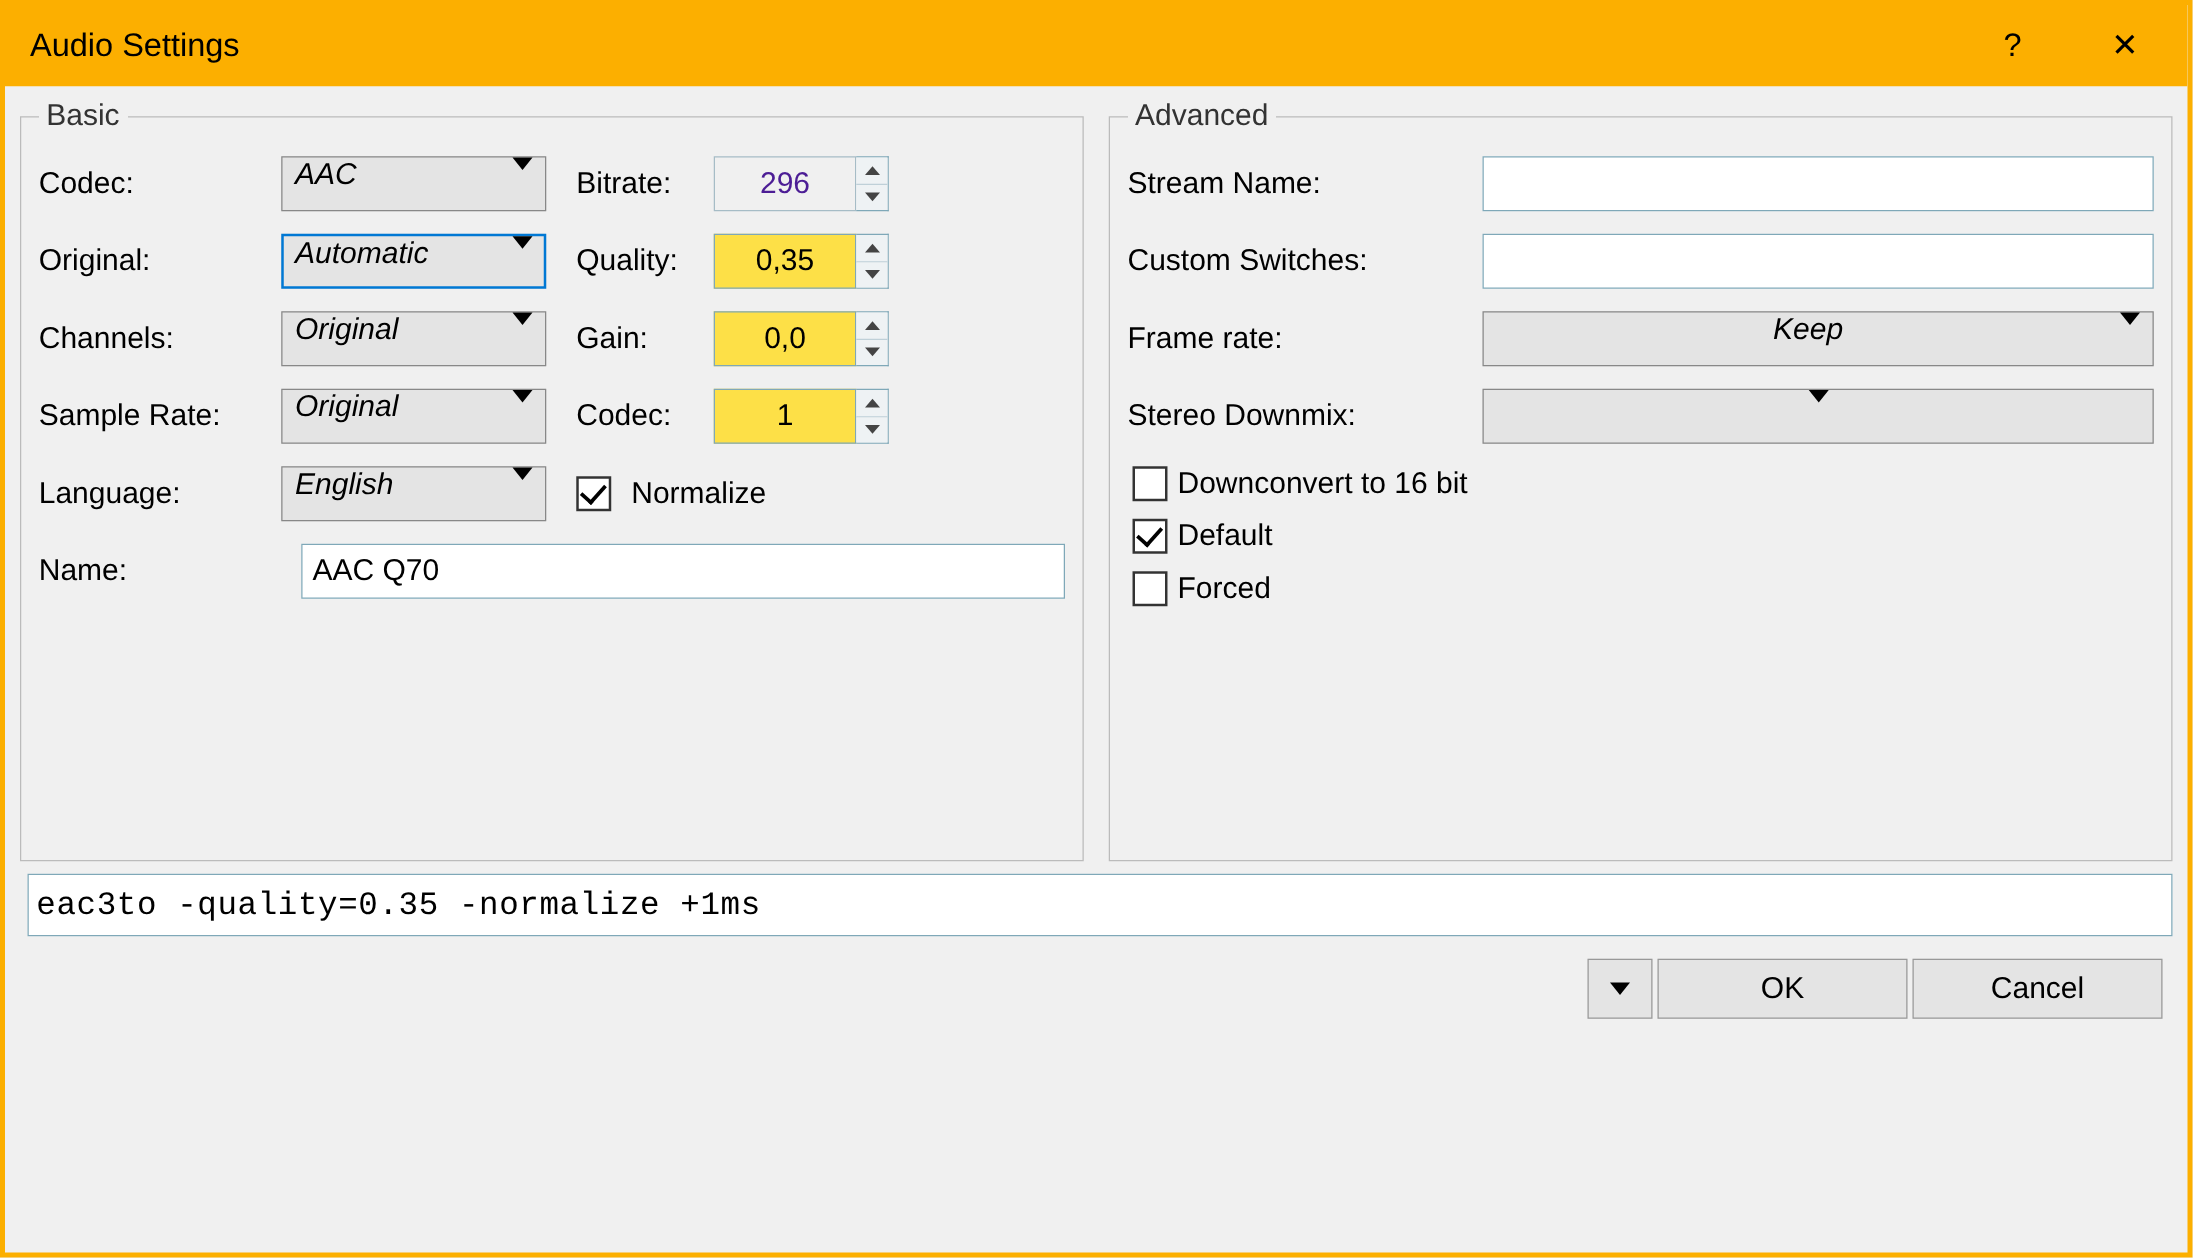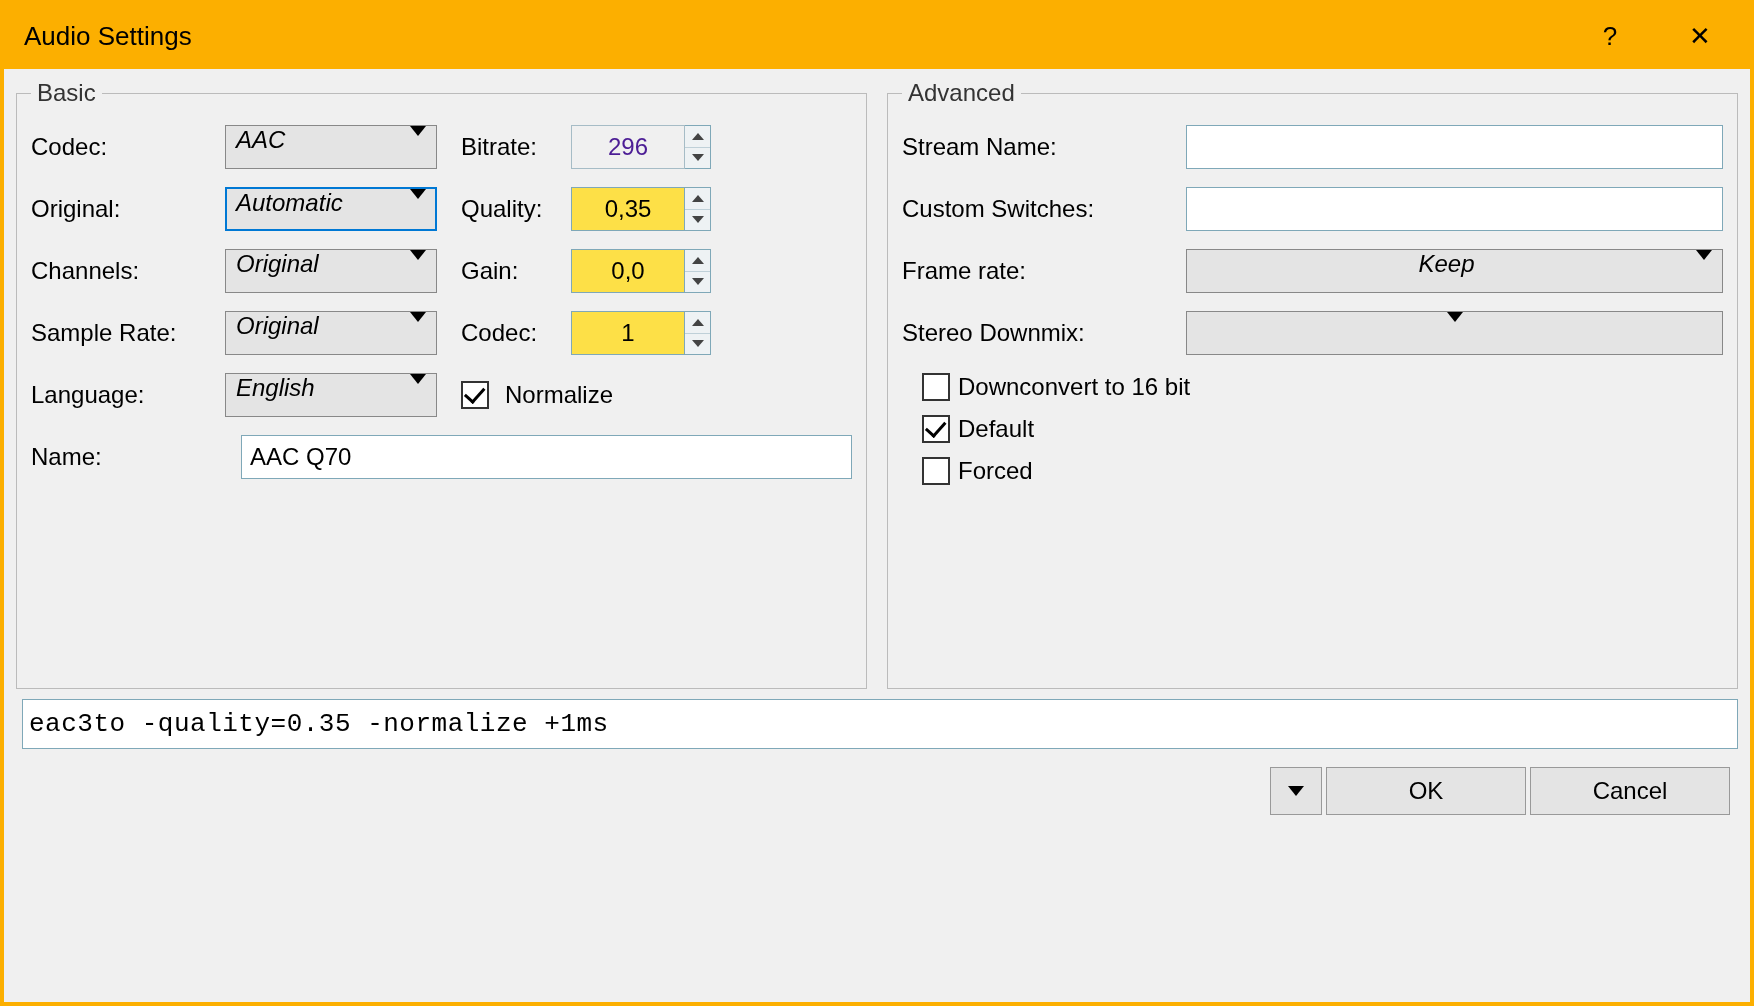--- a/index.html
+++ b/index.html
@@ -158,21 +158,21 @@
   .drop-menu-btn {
     width:52px;height:48px;border:1px solid #999;background:#e4e4e4;
     display:flex;align-items:center;justify-content:center;cursor:pointer;
   }
   .drop-menu-btn .caret { width:0;height:0;border-left:8px solid transparent;border-right:8px solid transparent;border-top:10px solid #000; }
   .btn {
     width:200px;height:48px;border:1px solid #999;background:#e4e4e4;
     display:flex;align-items:center;justify-content:center;
     font-size:24px;cursor:pointer;
   }
-  .checkline { display:flex; align-items:flex-start; font-size:24px; margin-bottom:14px; margin-left:20px; }
+  .checkline { display:flex; align-items:flex-start; font-size:24px; margin-bottom:14px; margin-left:4px; }
   .basic-right { display:flex; align-items:center; gap:10px; }
 </style>
 </head>
 <body>
 
 <div class="titlebar">
   <span class="title">Audio Settings</span>
   <span class="spacer"></span>
   <span class="tbtn">?</span>
   <span class="tbtn">✕</span>

